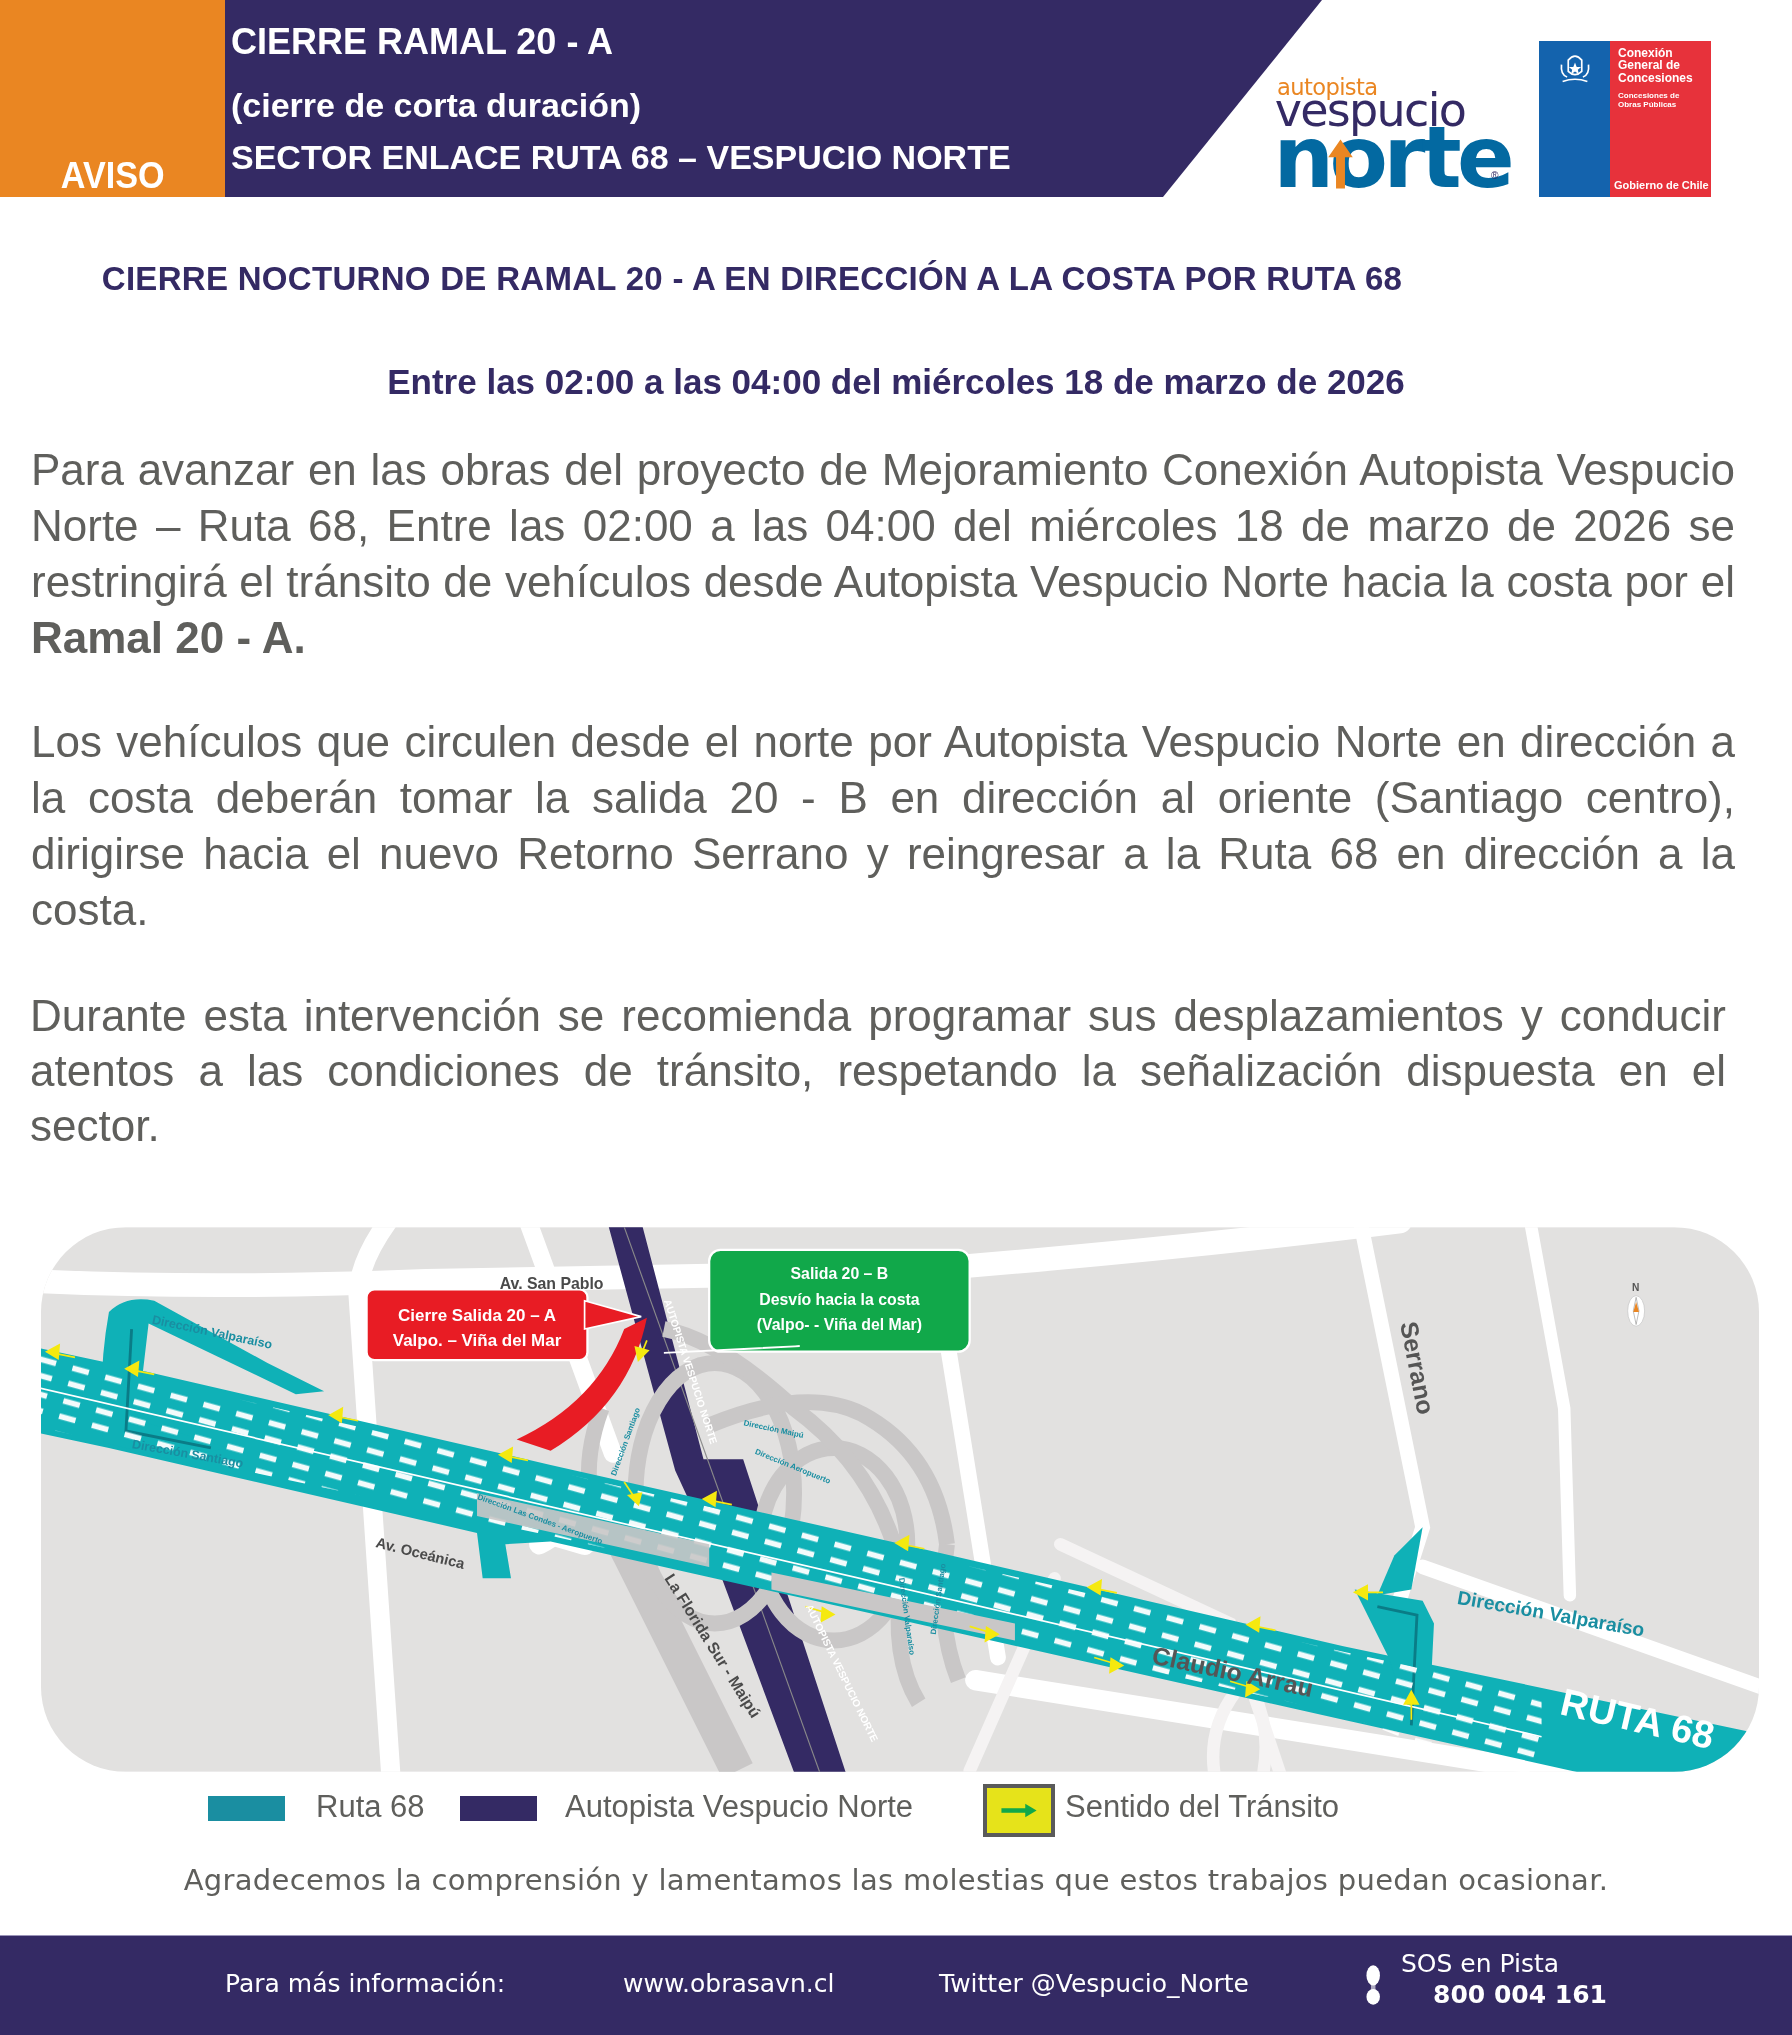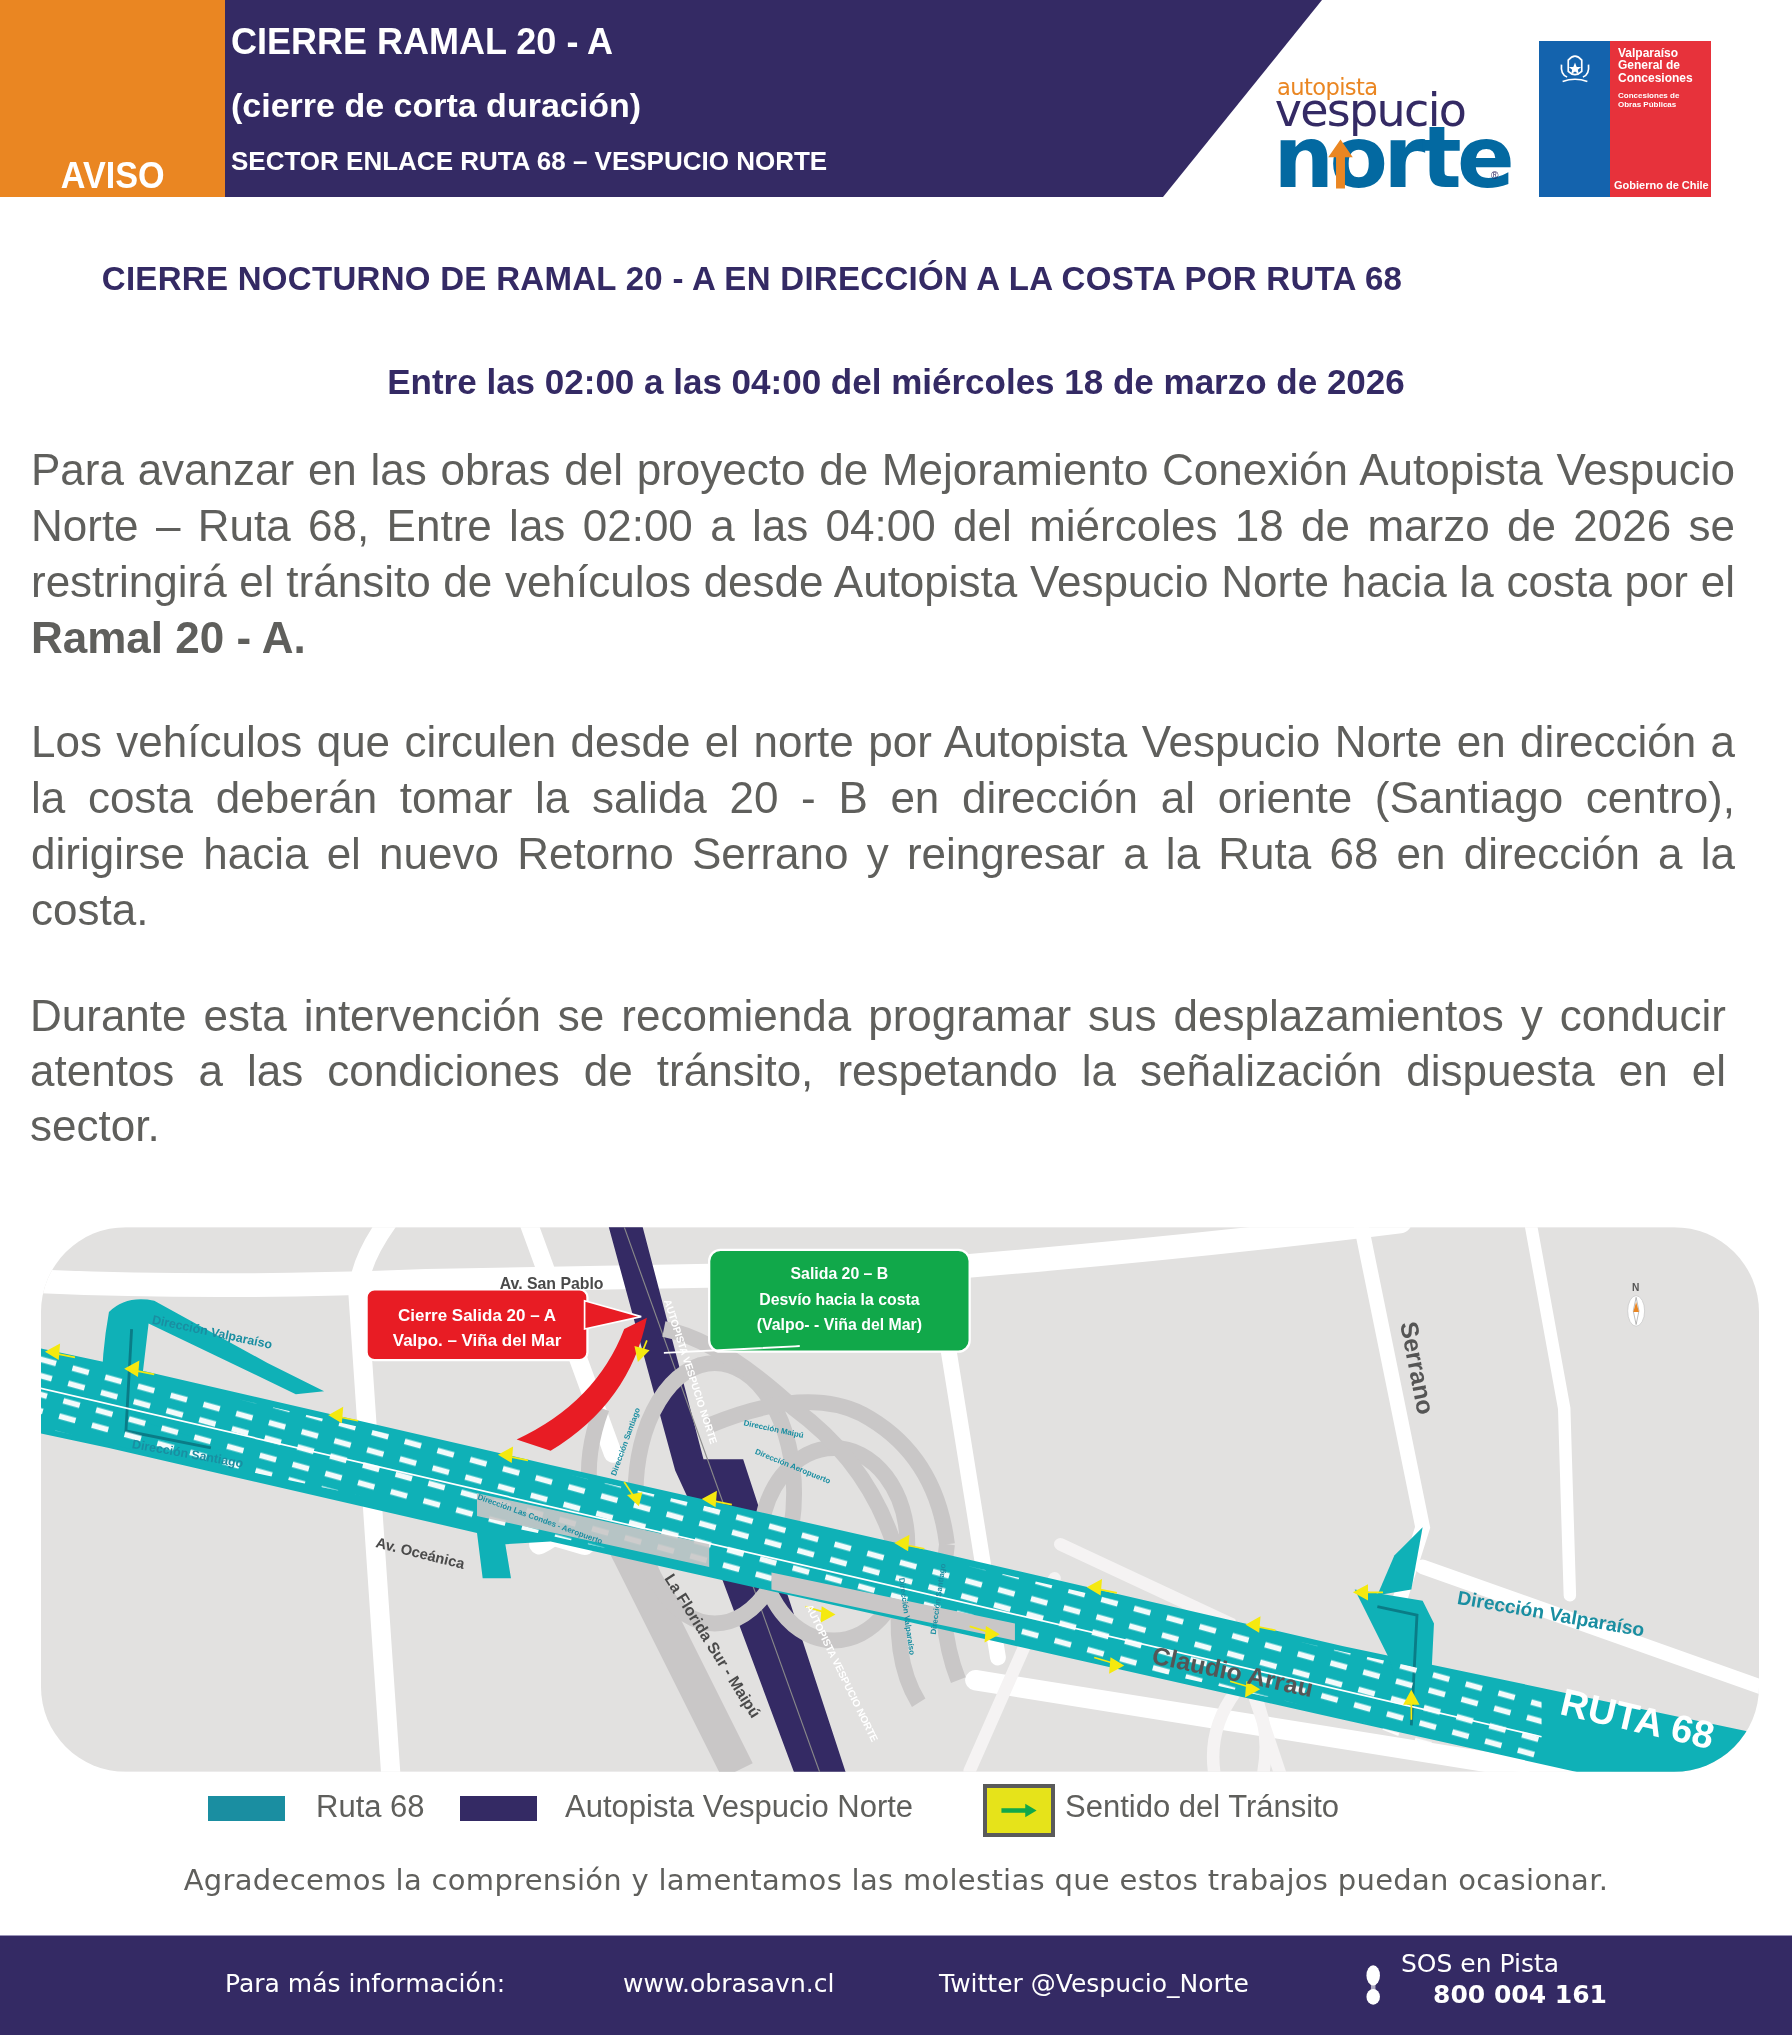--- a/index.html
+++ b/index.html
@@ -53,21 +53,21 @@
 </style>
 </head>
 <body>
 
 <div class="abs hdr-orange">
   <span>AVISO</span>
 </div>
 <div class="abs hdr-purple"></div>
 <div class="abs hdr-line" style="top:24px;">CIERRE RAMAL 20 - A</div>
 <div class="abs hdr-line" style="top:88px; font-size:34px;">(cierre de corta duración)</div>
-<div class="abs hdr-line" style="top:148px; font-size:26px;">SECTOR ENLACE  RUTA 68 – VESPUCIO NORTE</div>
+<div class="abs hdr-line" style="top:140px; font-size:34px;">SECTOR ENLACE  RUTA 68 – VESPUCIO NORTE</div>
 
 <div class="abs vn-logo">
   <span class="vn-auto">autopista</span>
   <span class="vn-vesp">vespucio</span>
   <span class="vn-norte">norte</span>
   <svg class="abs" style="left:49px; top:63px;" width="29" height="54" viewBox="0 0 52 96">
     <path d="M26 4 L48 36 L34 36 L34 92 L18 92 L18 36 L4 36 Z" fill="#ea8622"></path>
   </svg>
   <span class="vn-reg">®</span>
 </div>
@@ -78,21 +78,21 @@
       <g fill="none" stroke="#fff" stroke-width="3">
         <path d="M20 18 Q32 4 44 18 L44 38 Q32 50 20 38 Z"></path>
         <path d="M8 26 Q6 44 18 48"></path>
           <path d="M56 26 Q58 44 46 48"></path>
         <path d="M10 56 Q32 48 54 56"></path>
       </g>
       <polygon points="32,22 35,30 43,30 37,35 39,43 32,38 25,43 27,35 21,30 29,30" fill="#fff"></polygon>
     </svg>
   </div>
   <div class="gov-red">
-    <div class="l1">Valparaíso</div>
+    <div class="l1">Conexión</div>
     <div class="l1">General de</div>
     <div class="l1">Concesiones</div>
     <div class="l2">Concesiones de</div>
     <div class="l2" style="margin-top:0">Obras Públicas</div>
     <div class="l3">Gobierno de Chile</div>
   </div>
 </div>
 
 <div class="abs h1">CIERRE NOCTURNO DE RAMAL 20 - A  EN DIRECCIÓN A LA COSTA POR RUTA 68</div>
 <div class="abs h2">Entre las 02:00 a las 04:00 del miércoles 18 de marzo de 2026</div>

